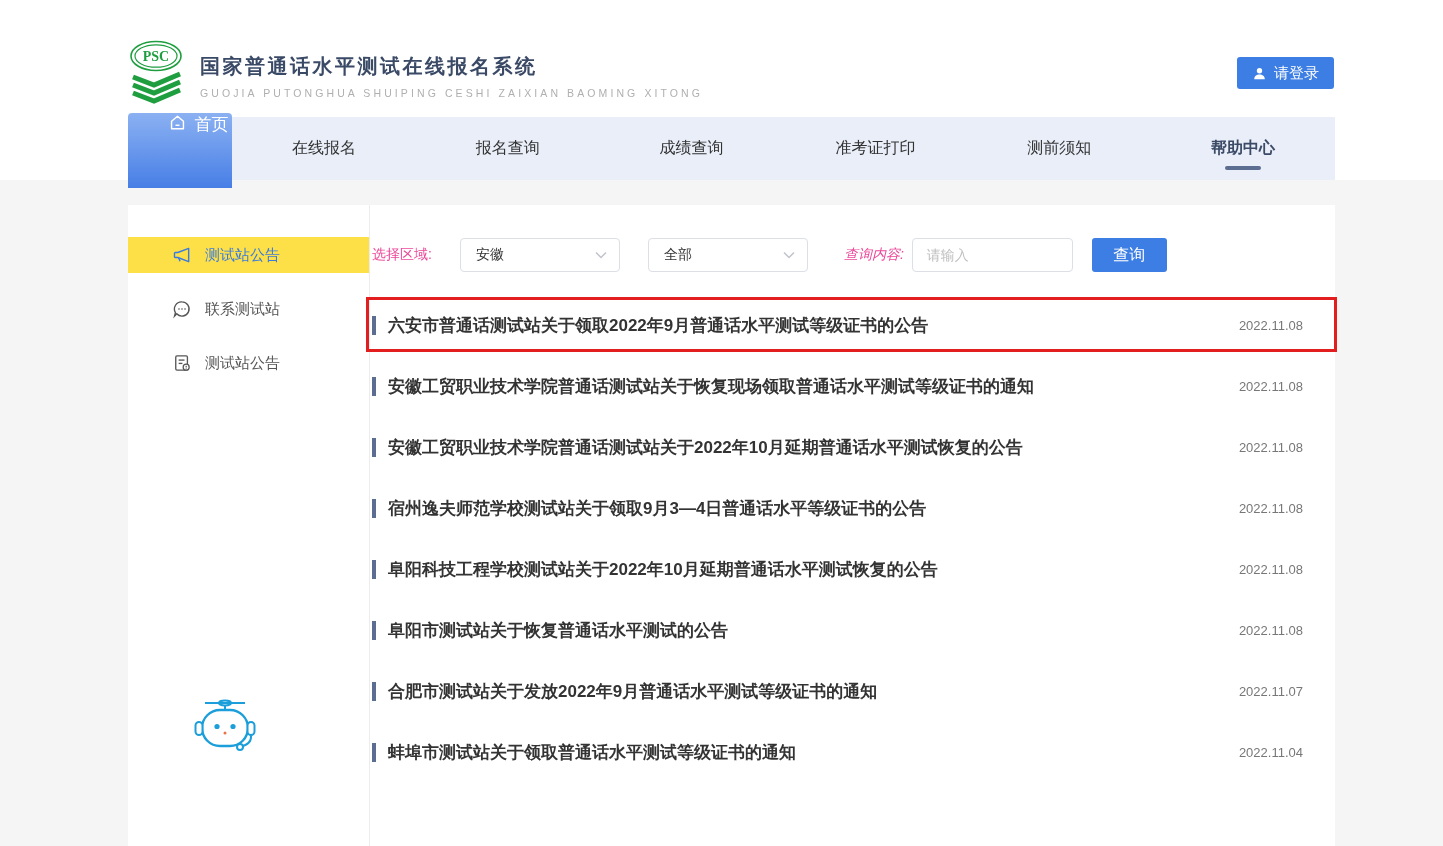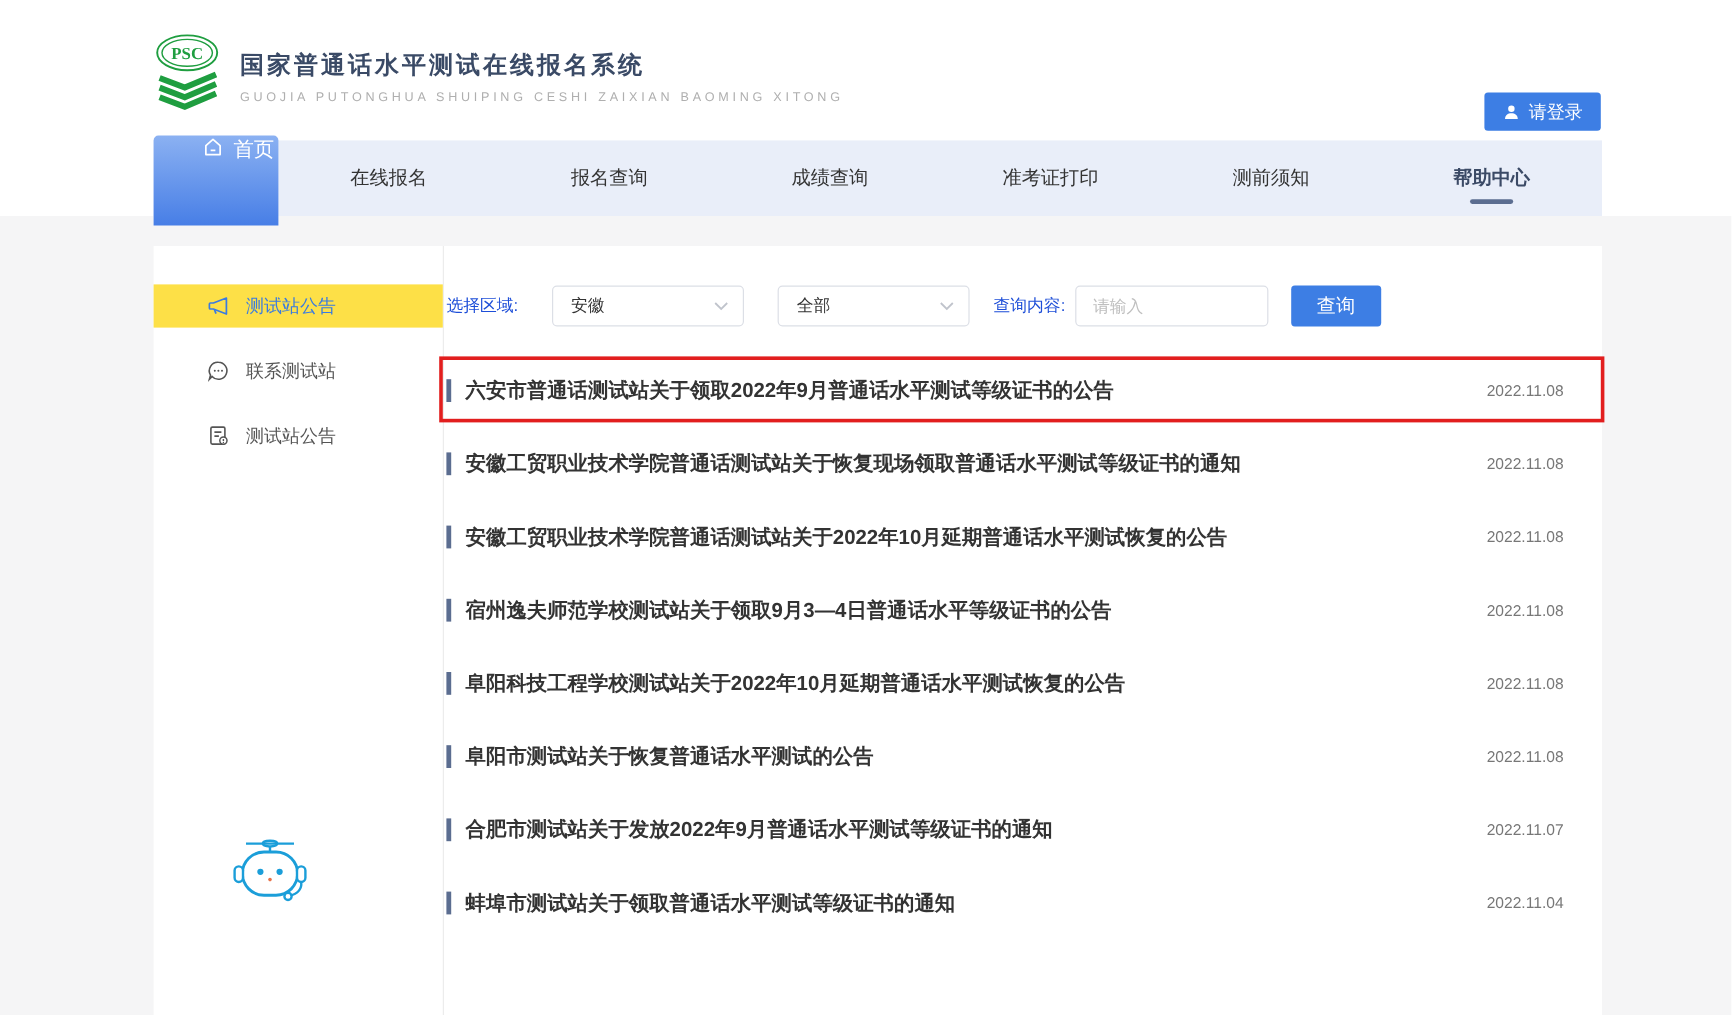--- a/index.html
+++ b/index.html
@@ -1,29 +1,29 @@
 <!DOCTYPE html>
 <html><head>
 <meta charset="utf-8">
 <style>
   * { margin:0; padding:0; box-sizing:border-box; }
   html,body { width:1443px; height:846px; background:#fff; overflow:hidden;
               font-family:"Liberation Sans", sans-serif; }
   .stage { position:relative; width:1443px; height:846px; }
 
   
-  .header { position:absolute; left:0; top:4px; width:1443px; height:123px; background:#fff;border-radius:21px; }
+  .header { position:absolute; left:0; top:16px; width:1443px; height:123px; background:#fff;border-radius:21px; }
   .logo { position:absolute; left:124px; top:24px; width:64px; height:66px; }
   .brand { position:absolute; left:200px; top:37px; }
   .brand-title { font-family:"Liberation Serif", serif; font-size:20px; font-weight:bold;
                  color:#3A4A66; letter-spacing:2.5px; }
   .brand-sub { margin-top:7px; font-size:10.5px; color:#AFAFAF; letter-spacing:3.1px; }
   .login-btn { position:absolute; right:109px; top:41px; height:32px; padding:0 15px;
                background:#3D7EE4; color:#fff; border:none; border-radius:3px;
-               display:flex; align-items:center; gap:7px; font-size:15px; cursor:pointer;margin-top:32px; }
+               display:flex; align-items:center; gap:7px; font-size:15px; cursor:pointer; }
 
   
   .nav { position:absolute; left:128px; top:117px; width:1207px; height:63px;
          background:#E9EEF9; display:flex; }
   .nav-home { width:104px; height:75px; margin-top:-4px; z-index:2;
               background:linear-gradient(180deg,#8BB1F2 0%,#477EE6 100%);
               border-radius:4px 4px 0 0; color:#fff; display:flex; align-items:flex-start;
               justify-content:center; gap:8px; font-size:17px; cursor:pointer;padding-left:36px; }
   .nav-item { flex:1; display:flex; align-items:center; justify-content:center;
               font-size:16px; color:#333; cursor:pointer; position:relative; }
@@ -42,23 +42,23 @@
              position:relative; }
   .side-item { height:36px; display:flex; align-items:center; padding-left:44px; gap:13px;
                margin-bottom:18px; font-size:15px; color:#555; cursor:pointer; white-space:nowrap; }
   .side-item.active { background:#fde047; color:#3A7BE0; }
   .side-item svg { flex:none; }
   .robot { position:absolute; left:64px; top:492px; width:66px; height:58px; }
 
   
   .content { flex:1; padding:33px 32px 0 2px; position:relative; }
   .filters { display:flex; align-items:center; height:34px; }
-  .filter-label { font-size:14px; color:#1d4ed8; white-space:nowrap; }
+  .filter-label { font-size:14px; color:#ec4899; white-space:nowrap; }
   .lbl-region { margin-right:28px; }
-  .lbl-search { margin-left:20px; margin-right:8px; }
+  .lbl-search { margin-left:36px; margin-right:8px;font-style:italic; }
   .select { width:160px; height:34px; border:1px solid #DCDFE6; border-radius:4px;
             background:#fff; display:flex; align-items:center; justify-content:space-between;
             padding:0 12px 0 15px; font-size:14px; color:#333; cursor:pointer; }
   .sel-1 { margin-right:28px; }
   .text-input { width:161px; height:34px; border:1px solid #DCDFE6; border-radius:4px;
                 padding:0 14px; font-size:14px; color:#333; outline:none; }
   .text-input::placeholder { color:#BFBFBF; }
   .search-btn { width:75px; height:34px; margin-left:19px; background:#3D7EE4; color:#fff;
                 border:none; border-radius:3px; font-size:16px; cursor:pointer; }
 

